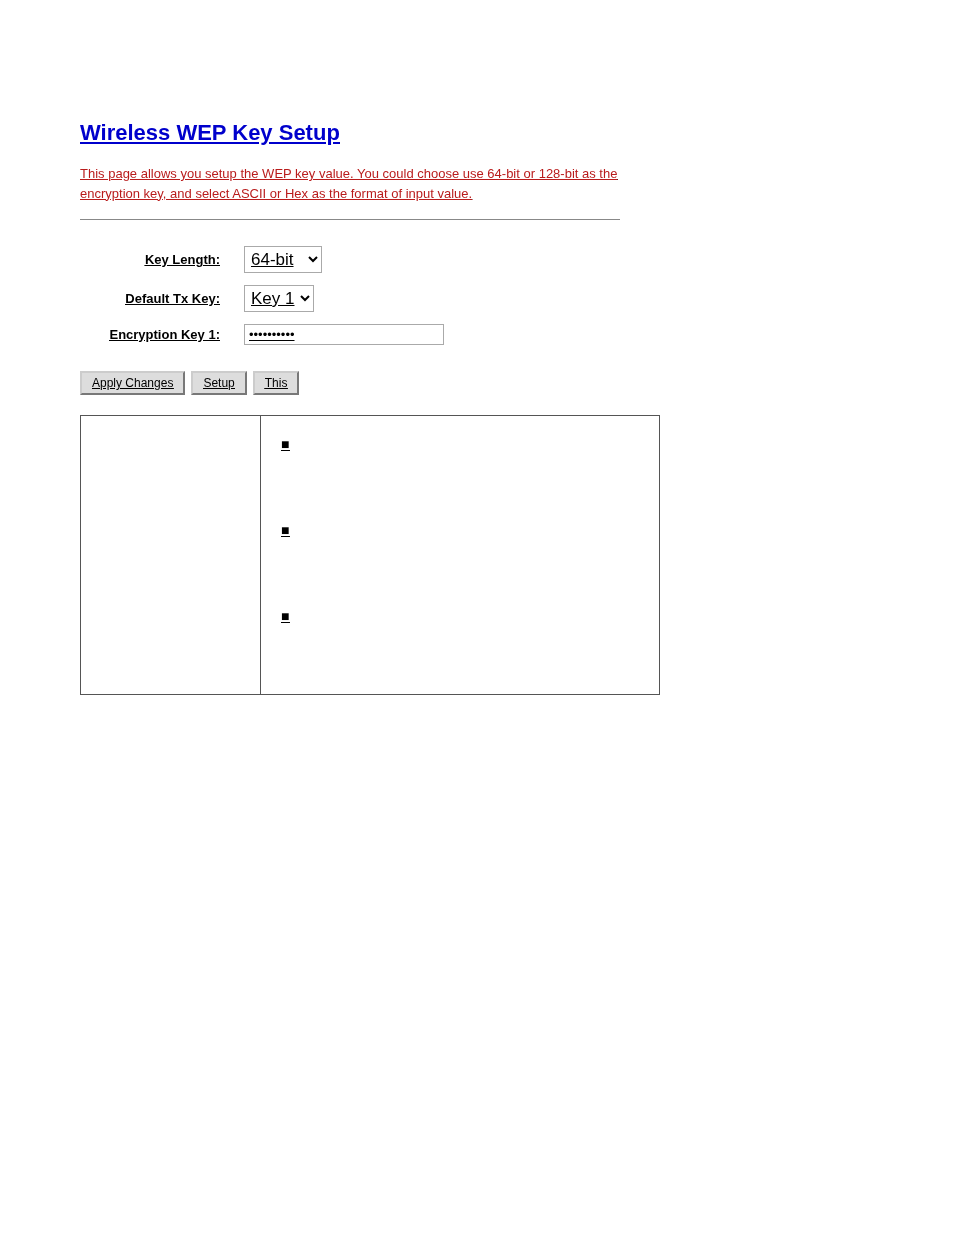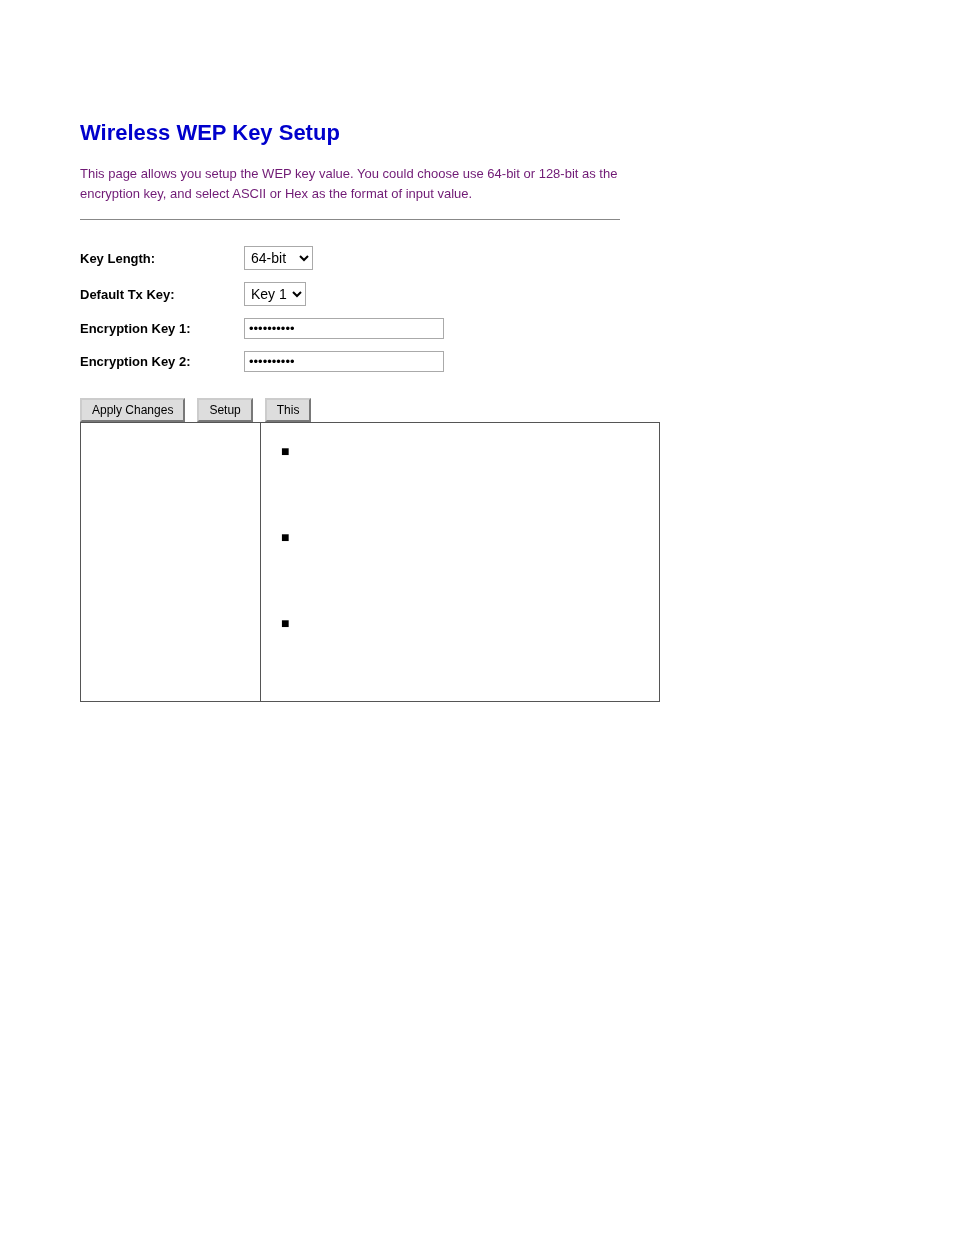--- a/index.html
+++ b/index.html
@@ -1,18 +1,19 @@
 <!DOCTYPE html>
 <html><head>
   <meta charset="utf-8">
   <style>
     * {
       margin: 0;
       padding: 0;
       box-sizing: border-box;
+      text-decoration: underline;
     }
 
     body {
       background-color: #ffffff;
       font-family: Arial, sans-serif;
       font-size: 13px;
       color: #000000;
       width: 954px;
       min-height: 1235px;
     }
@@ -24,21 +25,21 @@
 
     .page-title {
       color: #0000cc;
       font-size: 22px;
       font-weight: bold;
       margin-bottom: 18px;
     }
 
     .description {
       font-size: 13px;
-      color: #701a75;
+      color: #b91c1c;
       line-height: 1.5;
       margin-bottom: 16px;
     }
 
     hr.divider {
       border: none;
       border-top: 1px solid #888888;
       margin-bottom: 20px;
     }
 
@@ -50,45 +51,47 @@
     .form-table td {
       padding: 6px 10px 6px 0;
       vertical-align: middle;
     }
 
     .form-table td.label {
       font-weight: bold;
       white-space: nowrap;
       padding-right: 20px;
       min-width: 160px;
+      text-align: right;
     }
 
     .form-table td.control {
       padding-left: 4px;
     }
 
     select {
       border: 1px solid #aaaaaa;
       background: #ffffff;
-      font-size: 14px;
+      font-size: 17px;
       padding: 2px 2px;
       cursor: pointer;
     }
 
     input[type="password"] {
       border: 1px solid #aaaaaa;
       font-size: 13px;
       padding: 2px 4px;
       width: 200px;
     }
 
     .button-row {
       display: flex;
-      gap: 12px;
+      gap: 6px;
       align-items: flex-end;
+      margin-bottom: 20px;
     }
 
     button {
       border: 2px outset #cccccc;
       background: #dddddd;
       font-size: 12px;
       padding: 3px 10px;
       cursor: pointer;
       font-family: Arial, sans-serif;
     }
@@ -156,26 +159,20 @@
           <option value="key4">Key 4</option>
         </select>
       </td>
     </tr>
     <tr>
       <td class="label">Encryption Key 1:</td>
       <td class="control">
         <input type="password" value="**********" style="">
       </td>
     </tr>
-    <tr>
-      <td class="label">Encryption Key 2:</td>
-      <td class="control">
-        <input type="password" value="**********" style="">
-      </td>
-    </tr>
   </tbody>
     </table>
 
   <div class="button-row">
     <button>Apply Changes</button>
     <button>Setup</button>
     <button>This</button>
   </div>
 
   <div class="bottom-table-wrapper">

